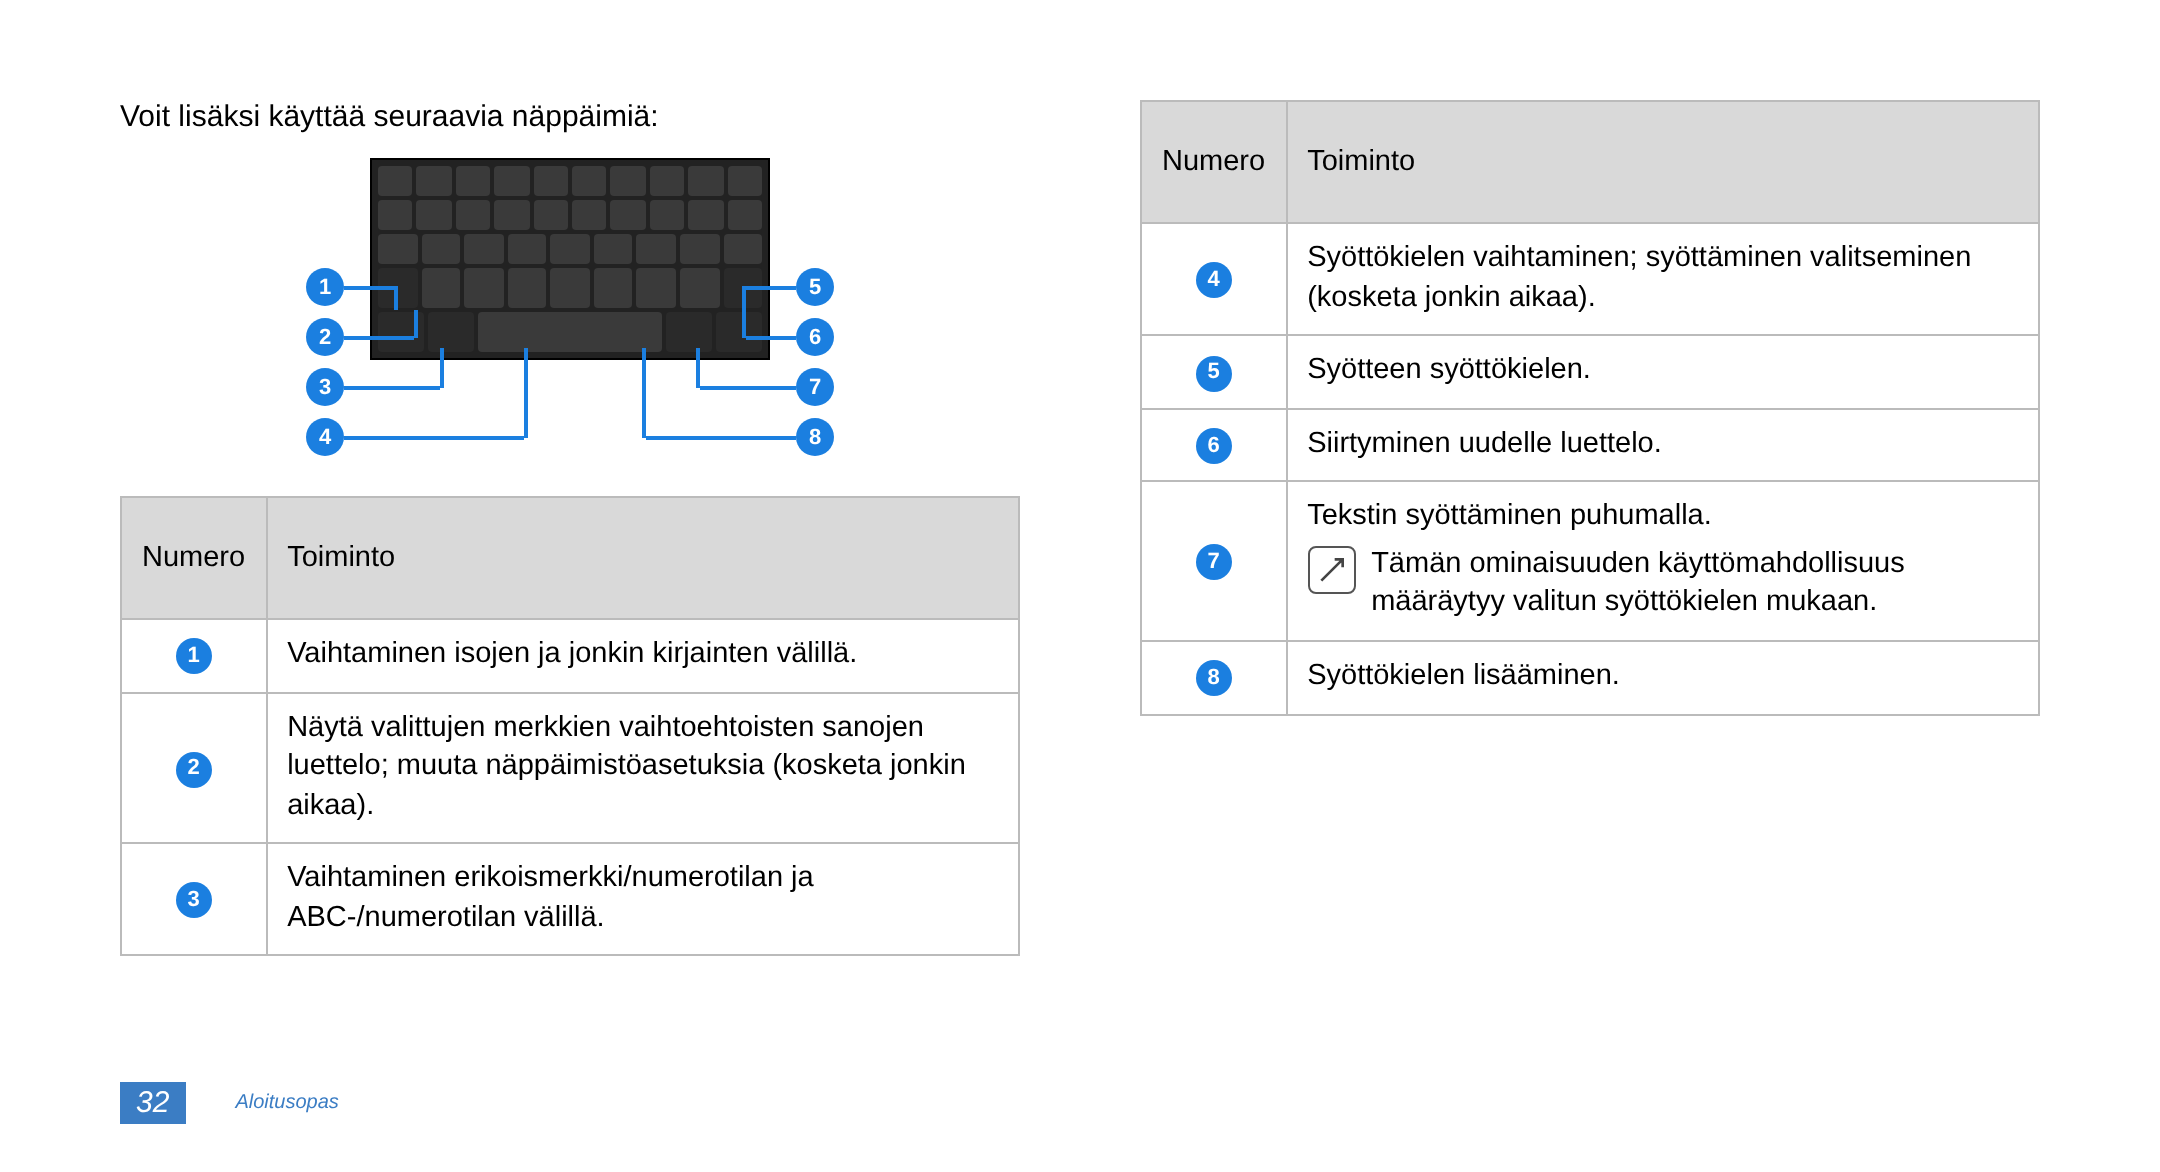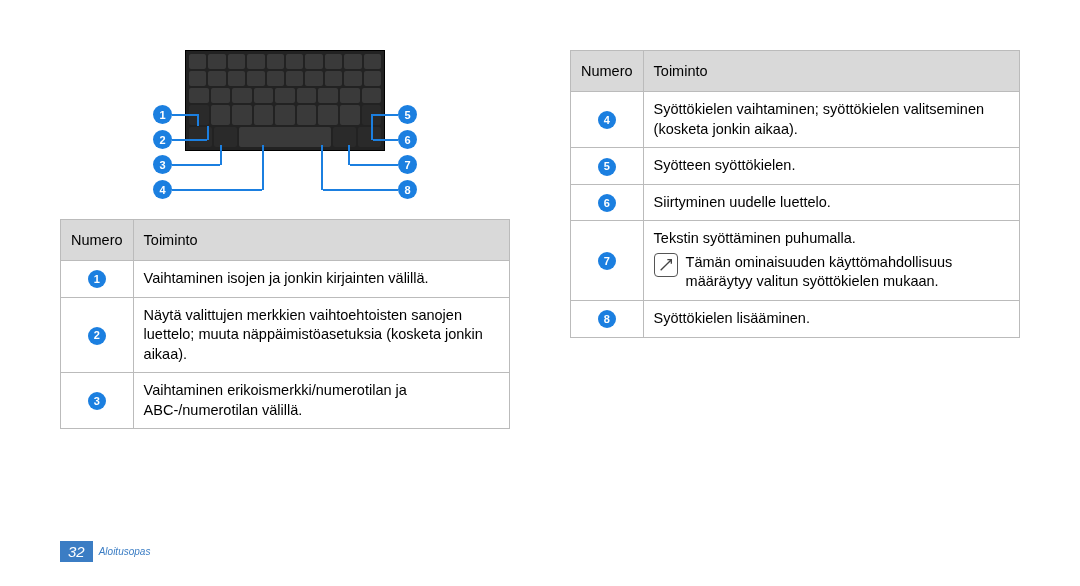--- a/index.html
+++ b/index.html
@@ -80,21 +80,21 @@
   
   table.legend {
     width: 100%;
     border-collapse: collapse;
     font-size: 14.5px;
   }
   table.legend th {
     background: #d9d9d9;
     text-align: left;
     font-weight: normal;
-    padding: 12px 10px;
+    padding: 22px 10px;
     border: 1px solid #bbb;
   }
   table.legend td {
     padding: 8px 10px;
     border: 1px solid #bbb;
     vertical-align: top;
     line-height: 1.35;
   }
   table.legend td.num {
     width: 60px;
@@ -121,21 +121,21 @@
     flex-shrink: 0;
     color: #444;
   }
 
   .footer {
     position: absolute;
     left: 60px;
     bottom: 24px;
     display: flex;
     align-items: center;
-    gap: 6px;
+    gap: 25px;
   }
   .footer .pg {
     background: #3b7dc4;
     color: #fff;
     font-style: italic;
     font-weight: 500;
     padding: 2px 8px;
     font-size: 15px;
   }
   .footer .sec {
@@ -143,20 +143,21 @@
     font-style: italic;
     font-size: 10px;
   }
 </style>
 </head>
 <body>
 
 <div class="page">
 
   <div class="col">
+    <p class="intro">Voit lisäksi käyttää seuraavia näppäimiä:</p>
 
     <div class="kb-wrap">
       <div class="kb">
         <div class="kb-row">
             <div class="key"></div>
             <div class="key"></div>
             <div class="key"></div>
             <div class="key"></div>
             <div class="key"></div>
             <div class="key"></div>
@@ -261,21 +262,21 @@
 
   <div class="col">
     <table class="legend">
       <tbody>
           <tr>
         <th>Numero</th>
         <th>Toiminto</th>
       </tr>
       <tr>
         <td class="num"><span class="circ">4</span></td>
-        <td>Syöttökielen vaihtaminen; syöttökielen valitseminen (kosketa jonkin aikaa).</td>
+        <td>Syöttökielen vaihtaminen; syöttäminen valitseminen (kosketa jonkin aikaa).</td>
       </tr>
       <tr>
         <td class="num"><span class="circ">5</span></td>
         <td>Syötteen syöttökielen.</td>
       </tr>
       <tr>
         <td class="num"><span class="circ">6</span></td>
         <td>Siirtyminen uudelle luettelo.</td>
       </tr>
       <tr>

